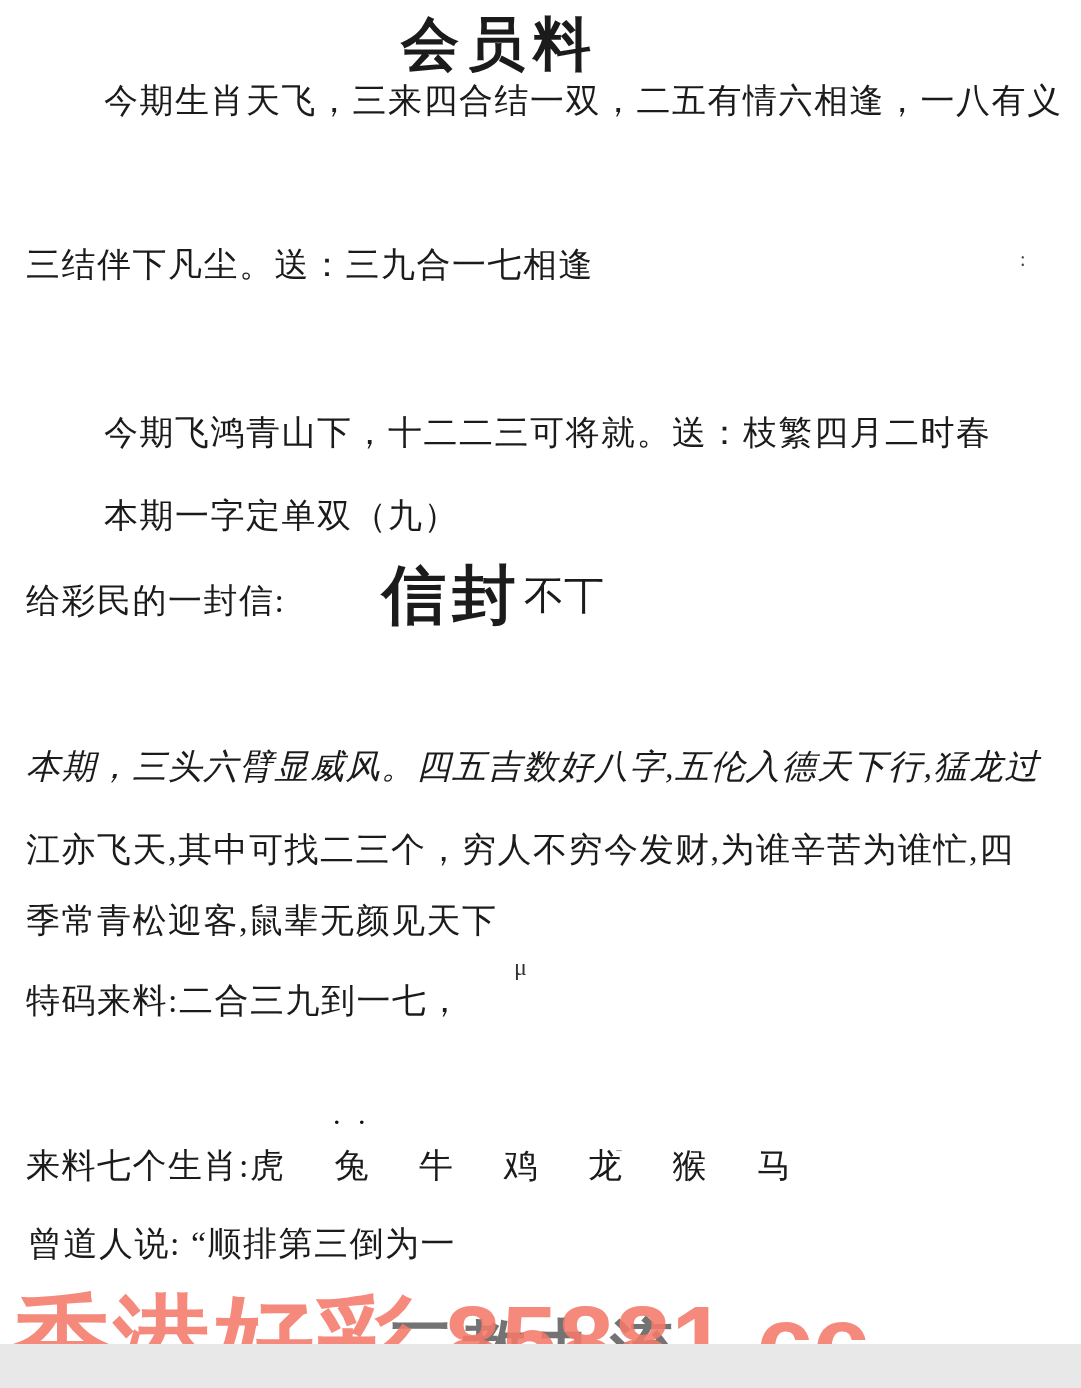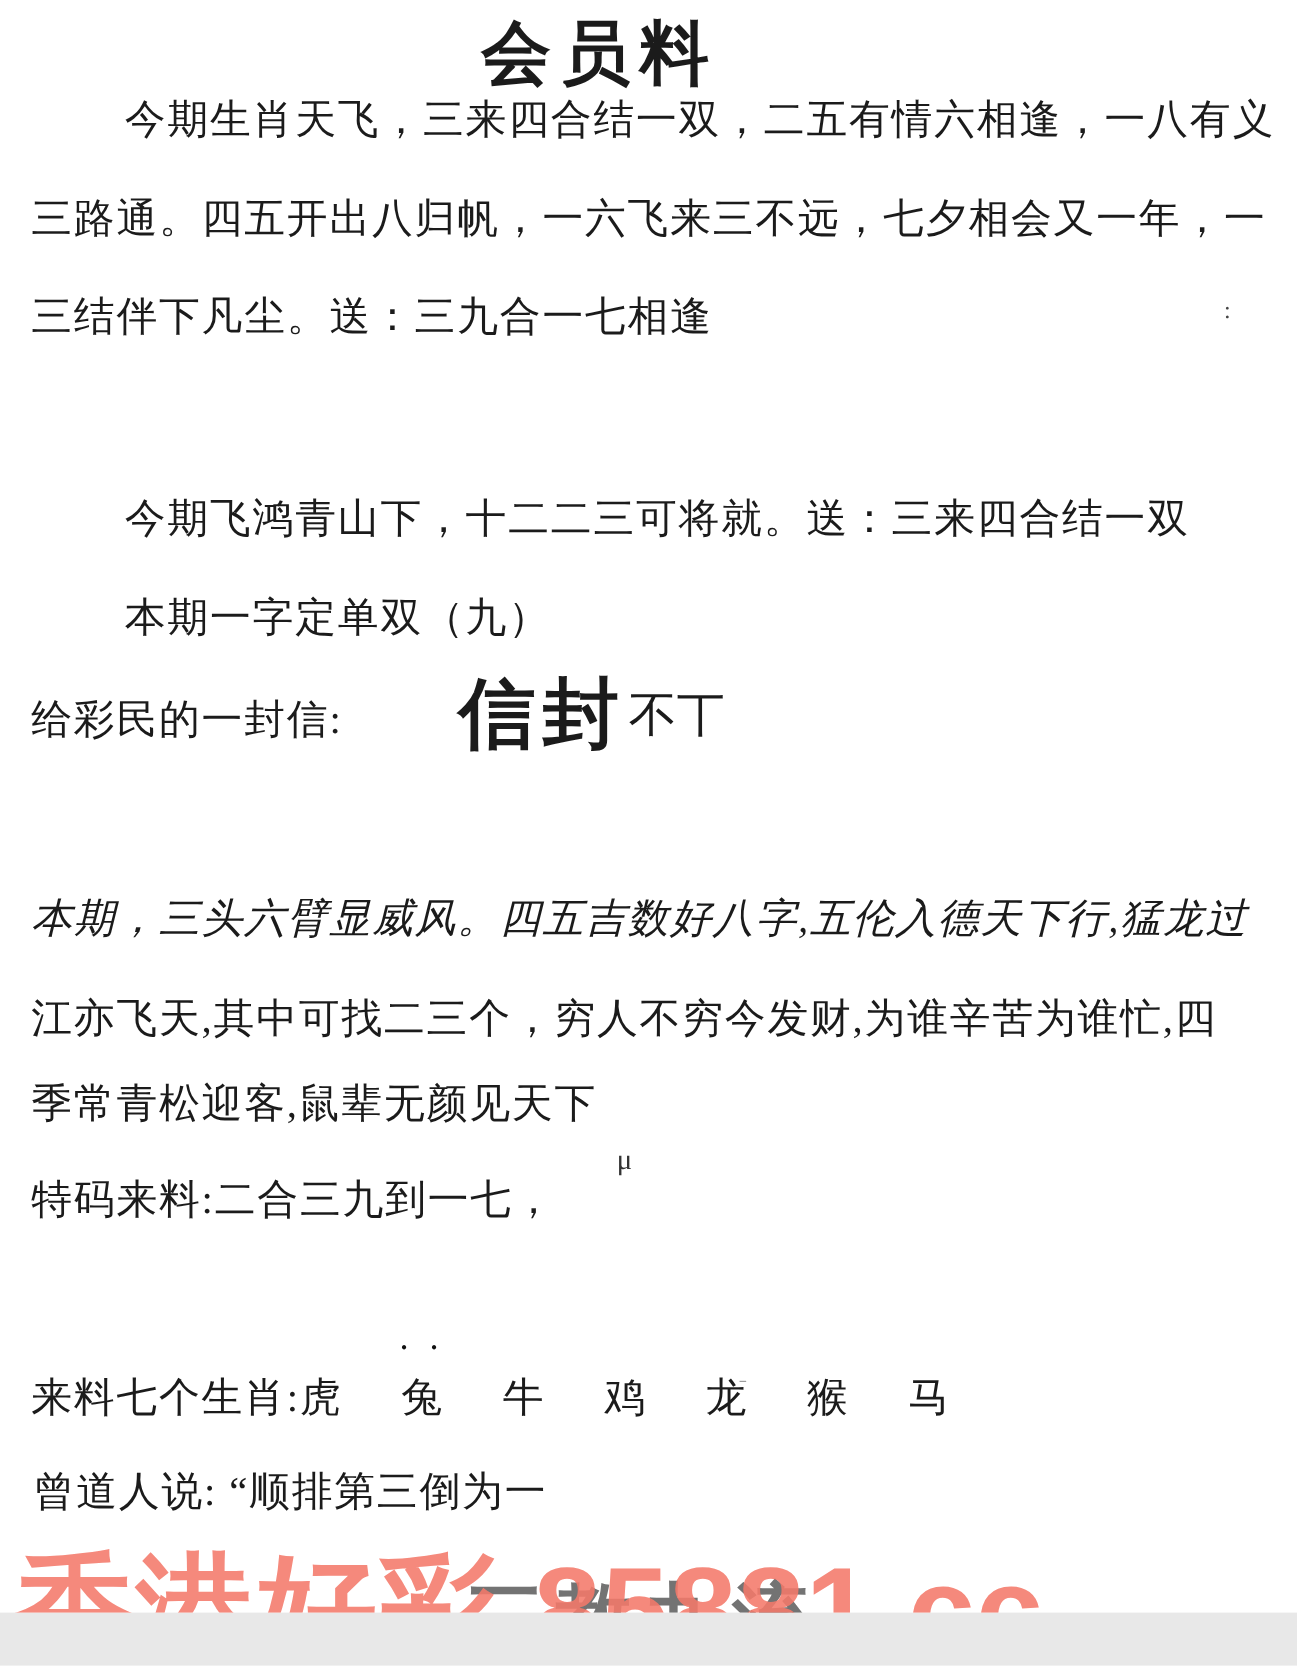--- a/index.html
+++ b/index.html
@@ -95,23 +95,22 @@
   .a-dash{left:616px;top:1146px;color:#9a9a9a;font-size:18px;}
 </style>
 </head>
 <body>
 
 <div class="page">
 
   <h1 class="title">会员料</h1>
 
   <div class="line p0">今期生肖天飞，三来四合结一双，二五有情六相逢，一八有义</div>
-  <div class="line p1">三路通。四五开出八归帆，一六飞来三不远，七夕相会又一年，一</div>
   <div class="line p2">三结伴下凡尘。送：三九合一七相逢</div>
-  <div class="line p4">今期飞鸿青山下，十二二三可将就。送：三来四合结一双</div>
+  <div class="line p4">今期飞鸿青山下，十二二三可将就。送：枝繁四月二时春</div>
   <div class="line p5">本期一字定单双（九）</div>
 
   <div class="line p6">给彩民的一封信:</div>
   <div class="headline">
     <span class="big">信封</span><span class="suffix">不丅</span>
   </div>
 
   <div class="line p8">本期，三头六臂显威风。四五吉数好八字,五伦入德天下行,猛龙过</div>
   <div class="line p9">江亦飞天,其中可找二三个，穷人不穷今发财,为谁辛苦为谁忙,四</div>
   <div class="line p10">季常青松迎客,鼠辈无颜见天下</div>

